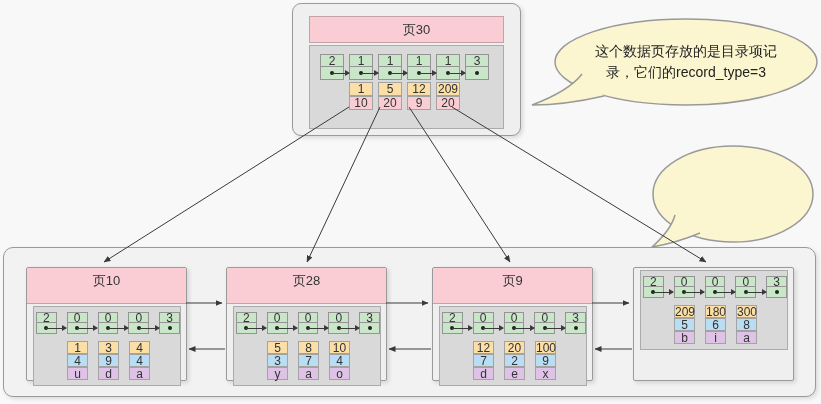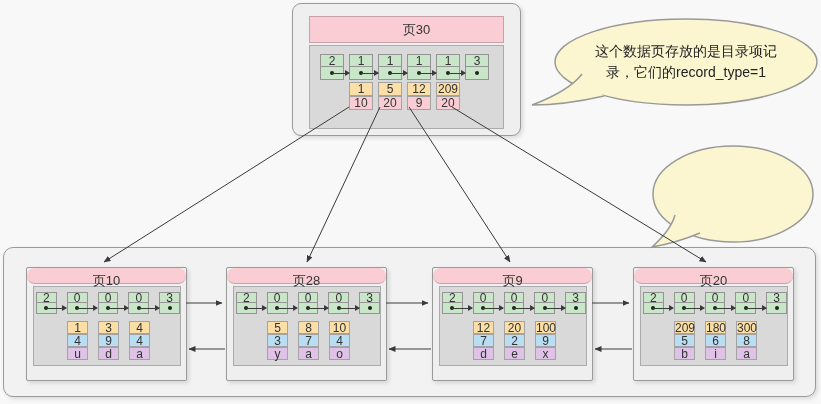--- a/index.html
+++ b/index.html
@@ -11,21 +11,21 @@
   .page { position:absolute; background:#efefef; border:1px solid #9a9a9a; box-shadow:2px 2px 4px rgba(0,0,0,.13); }
   .top-page { left:292px; top:3px; width:229px; height:133px; border-radius:9px; }
   .leaf-container { position:absolute; left:3px; top:247px; width:813px; height:150px;
                     background:#f2f2f2; border:1px solid #9a9a9a; border-radius:10px;
                     box-shadow:2px 2px 4px rgba(0,0,0,.12); }
   .leaf { top:19px; width:161px; height:114px; border-radius:2px; }
 
   .phead { background:#f9cdd3; border:1px solid #c4a2a8; text-align:center;
            font-size:13px; color:#333; }
   .top-page .phead { margin:12px 16px 0; height:27px; line-height:25px;padding-left:20px; }
-  .leaf .phead { height:16px; line-height:26px; border-left:none; border-right:none; border-top:none;border-radius:14px; }
+  .leaf .phead { height:36px; line-height:26px; border-left:none; border-right:none; border-top:none; }
 
   .pbody { background:#d9d9d9; border:1px solid #ababab; }
   .top-page .pbody { margin:2px 16px 0; height:84px; padding:8px 0 0 10px; }
   .leaf .pbody { margin:2px 5px 0 6px; height:80px; padding:5px 0 0 2px; }
 
   
   .grow { display:flex; }
   .top-page .grow { gap:5px; }
   .leaf .grow { gap:10px; }
   .gcell { background:#c9e6c9; border:1px solid #949494; text-align:center; font-size:12px; }
@@ -299,21 +299,20 @@
         </div>
         <div class="rrow">
           <div class="rc pu">d</div>
           <div class="rc pu">e</div>
           <div class="rc pu">x</div>
         </div>
       </div>
     </div>
 
     <div class="page leaf" style="left:629px">
-      <div class="phead">页20</div>
       <div class="pbody">
         <div class="grow">
           <div class="gcell">
             <div class="gtop">2</div>
             <div class="gbot">
                 <i class="dot"></i>
                 <i class="link"></i>
               </div>
           </div>
           <div class="gcell">
@@ -387,15 +386,15 @@
 
       <line x1="186" y1="303" x2="222" y2="303" marker-end="url(#ah)"></line>
       <line x1="225" y1="349" x2="189" y2="349" marker-end="url(#ah)"></line>
       <line x1="386" y1="303" x2="428" y2="303" marker-end="url(#ah)"></line>
       <line x1="431" y1="349" x2="389" y2="349" marker-end="url(#ah)"></line>
       <line x1="592" y1="303" x2="629" y2="303" marker-end="url(#ah)"></line>
       <line x1="632" y1="349" x2="595" y2="349" marker-end="url(#ah)"></line>
     </g>
   </svg>
 
-  <div class="bubble-text b1">这个数据页存放的是目录项记录，它们的record_type=1</div>
+  <div class="bubble-text b1">这个数据页存放的是目录项记录，它们的record_type=3</div>
 
 </div>
 
 </body></html>

